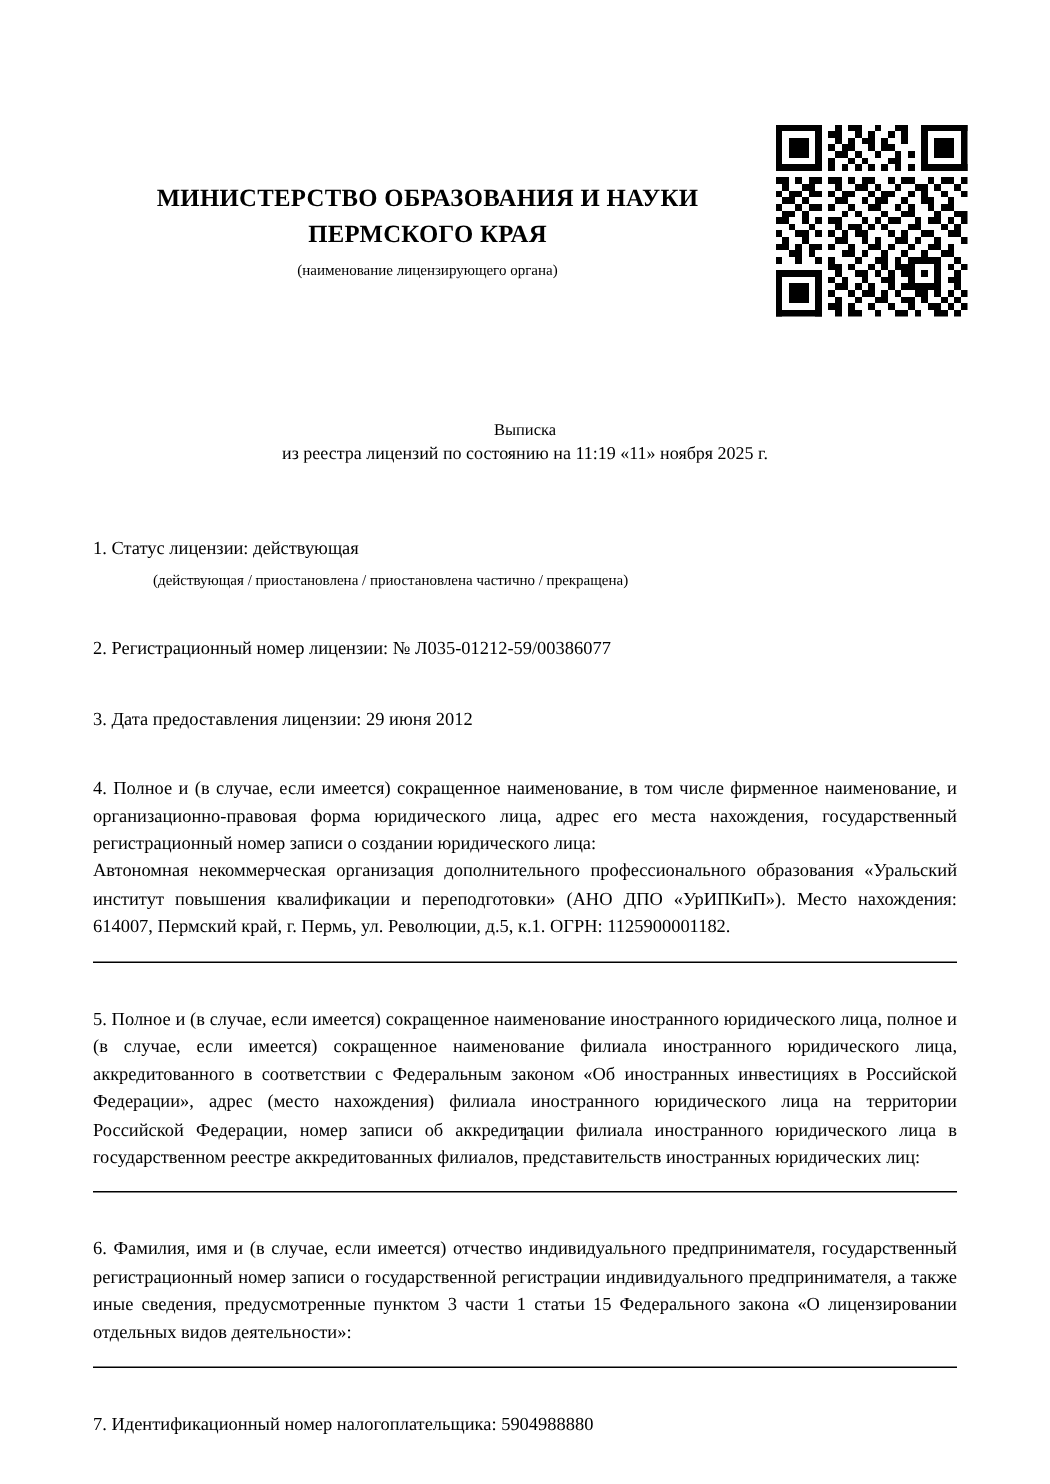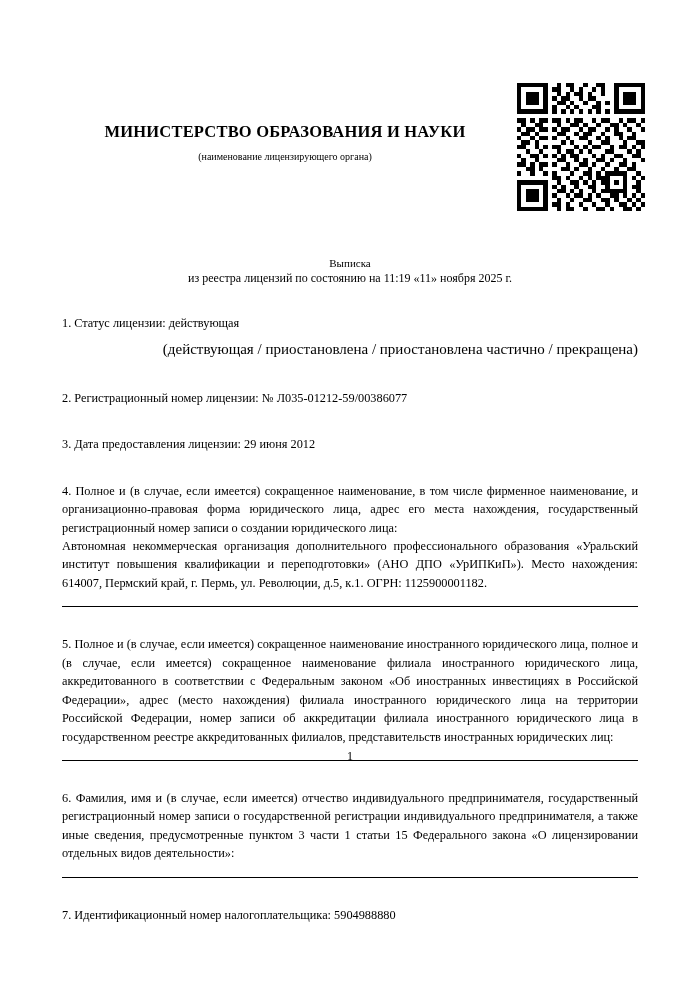--- a/index.html
+++ b/index.html
@@ -69,25 +69,25 @@
     font-size: 12px;
     margin-top: 2px;
   }
 
   .section {
     margin-top: 28px;
     font-size: 12.3px;
     line-height: 1.5;
     text-align: justify;
   }
-  .section.first { margin-top: 28px; }
+  .section.first { margin-top: 46px; }
 
   .caption {
-    font-size: 15px;
-    text-align: right;
+    font-size: 10px;
+    text-align: left;
     margin-top: 6px;
     font-family: Liberation Serif, serif;
   }
   .caption.indent { padding-left: 40px; }
 
   .fill-line {
     border-top: 1px solid #000;
     margin-top: 14px;
     width: 100%;
   }
@@ -355,20 +355,21 @@
           <rect x="18" y="28" width="2" height="1"></rect>
         <rect x="21" y="28" width="1" height="1"></rect>
           <rect x="24" y="28" width="2" height="1"></rect>
         <rect x="27" y="28" width="1" height="1"></rect>
       </g>
     </svg>
   </div>
 
   <div class="header-block">
     <div class="ministry-line">МИНИСТЕРСТВО ОБРАЗОВАНИЯ И НАУКИ</div>
+    <div class="ministry-line2">ПЕРМСКОГО КРАЯ</div>
     <div class="org-caption">(наименование лицензирующего органа)</div>
   </div>
 
   <div class="extract-block">
     <div class="extract-title">Выписка</div>
     <div class="extract-sub">из реестра лицензий по состоянию на 11:19 «11» ноября 2025 г.</div>
   </div>
 
   <div class="section first">
     <p class="para">1. Статус лицензии: действующая</p>

